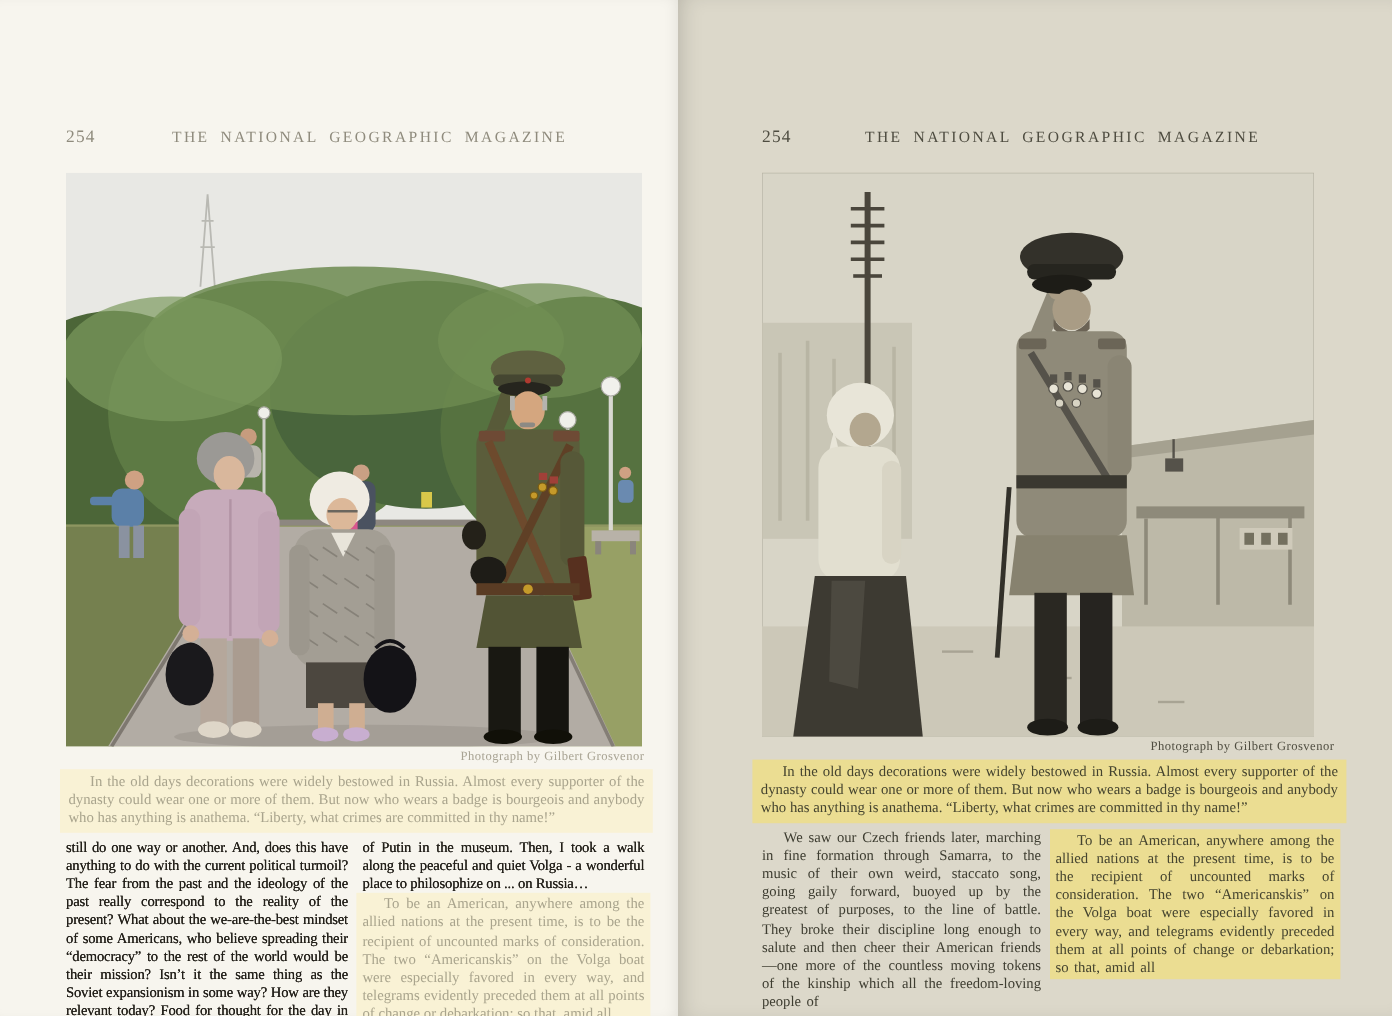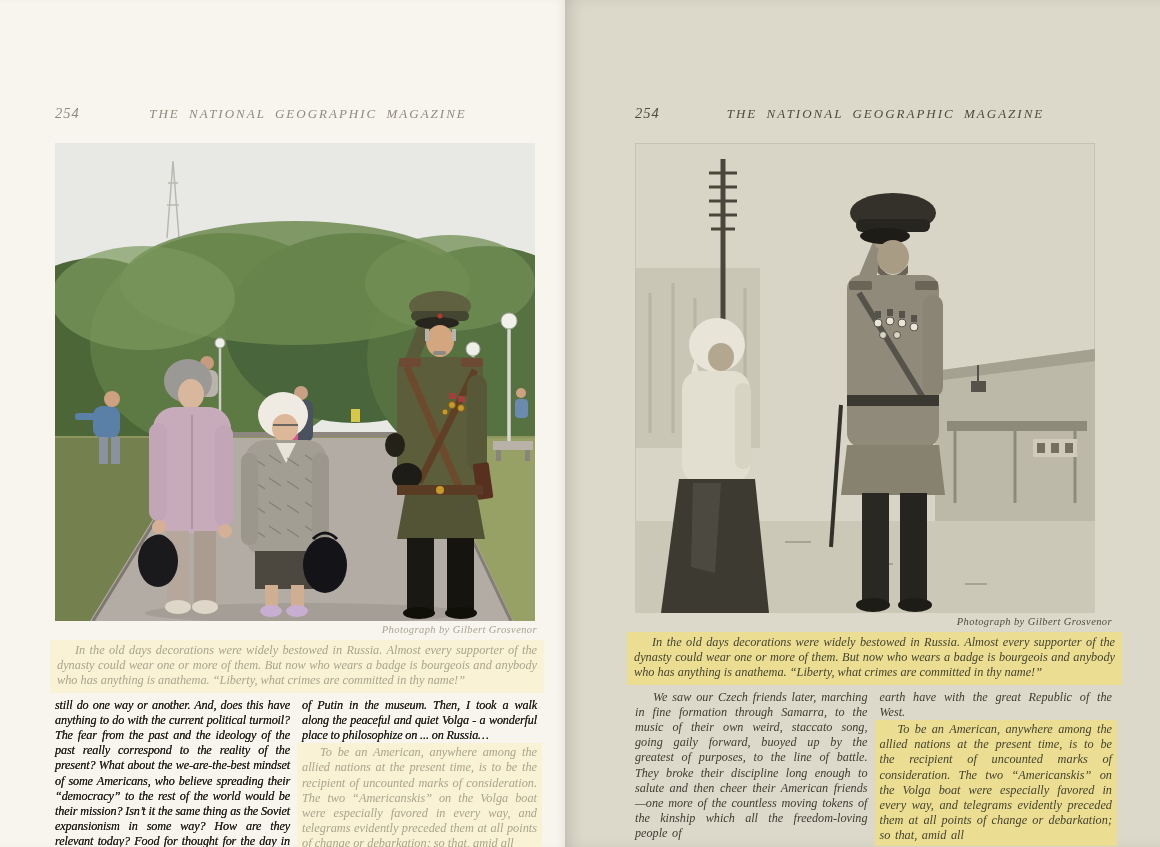--- a/index.html
+++ b/index.html
@@ -1,18 +1,18 @@
 <!DOCTYPE html>
 <html><head>
 <meta charset="utf-8">
 <style>
   html,body{margin:0;padding:0;background:#888;}
   .canvas{position:relative;width:1160px;height:847px;display:flex;overflow:hidden;
           font-family:"Liberation Serif",serif;}
-  .page{box-sizing:border-box;height:847px;position:relative;font-style:italic;}
+  .page{box-sizing:border-box;height:847px;position:relative;}
   .page.left{width:565px;background:#f7f5ee;padding:0 28px 0 55px;
              box-shadow:inset -6px 0 12px -6px rgba(0,0,0,.10);}
   .page.right{width:595px;background:#dcd8ca;padding:0 48px 0 70px;
               box-shadow:inset 10px 0 20px -10px rgba(0,0,0,.20);}
   
   .ph{display:flex;align-items:baseline;padding-top:58px;font-size:13px;letter-spacing:2px;}
   .pnum{width:64px;font-size:14.5px;letter-spacing:1px;}
   .ptitle{flex:1;text-align:center;word-spacing:4px;white-space:nowrap;margin-top:48px;}
   .ph .spacer{width:40px;}
   .left .pnum,.left .ptitle{color:#8f8b7d;}
@@ -301,19 +301,18 @@
     <div class="credit">Photograph by Gilbert Grosvenor</div>
 
 
     <div class="hl ind">In the old days decorations were widely bestowed in Russia.  Almost every supporter of the dynasty could wear one or more of them.  But now who wears a badge is bourgeois and anybody who has anything is anathema.  “Liberty, what crimes are committed in thy name!”</div>
 
     <div class="cols">
       <div class="col">
         <p class="ind">We saw our Czech friends later, marching in fine formation through Samarra, to the music of their own weird, staccato song, going gaily forward, buoyed up by the greatest of purposes, to the line of battle.  They broke their discipline long enough to salute and then cheer their American friends—one more of the countless moving tokens of the kinship which all the freedom-loving people of</p>
       </div>
       <div class="col">
-        <p>earth have with the great Republic of the West.</p>
         <p class="hl ind">To be an American, anywhere among the allied nations at the present time, is to be the recipient of uncounted marks of consideration.  The two “Americanskis” on the Volga boat were especially favored in every way, and telegrams evidently preceded them at all points of change or debarkation; so that, amid all</p>
       </div>
     </div>
   </section>
 
 </div>
 
 </body></html>

